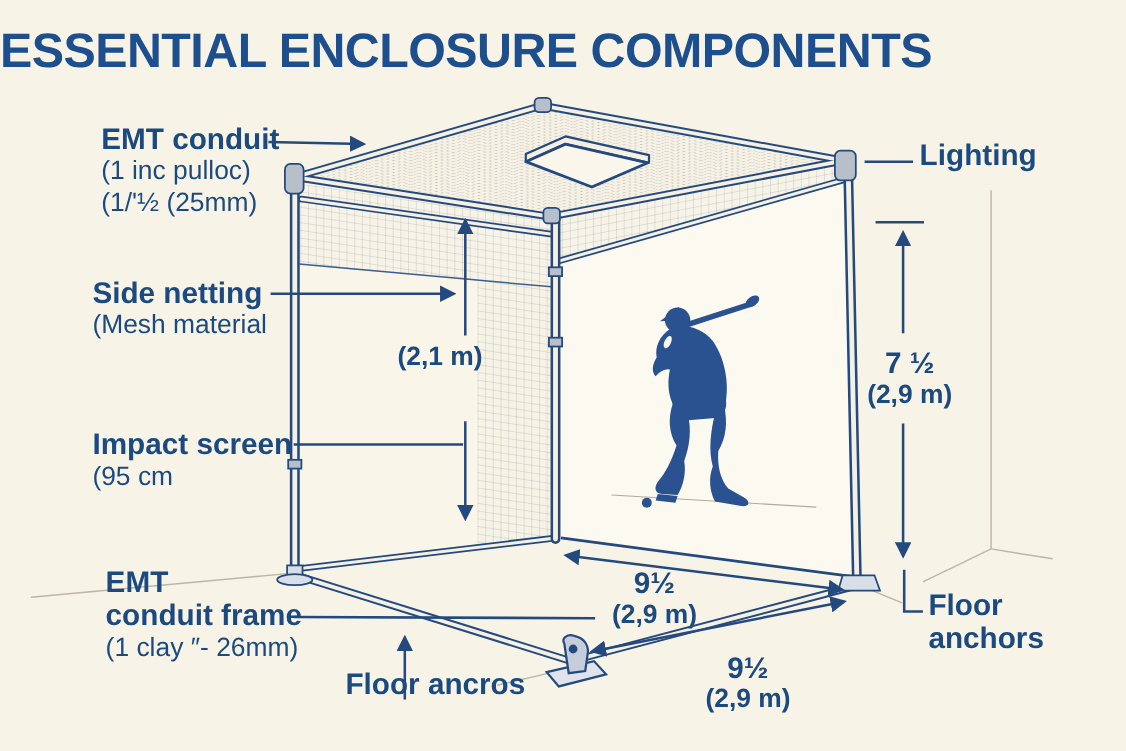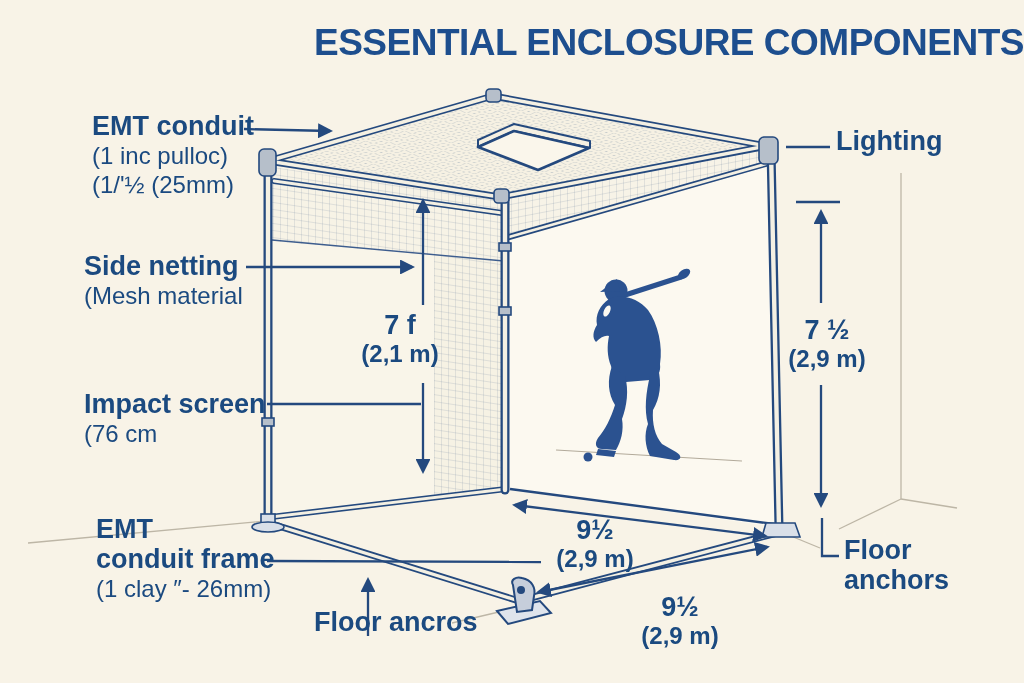--- a/index.html
+++ b/index.html
@@ -3,22 +3,22 @@
 <meta charset="utf-8">
 <style>
   html,body{margin:0;padding:0;background:#d8d4c8;}
   .stage{
     position:relative;width:1024px;height:683px;overflow:hidden;
     background:#f8f3e7;font-family:"Liberation Sans",sans-serif;
     -webkit-font-smoothing:antialiased;
   }
   .stage svg{position:absolute;left:0;top:0;}
   .title{
-    position:absolute;left:0;top:22px;width:100%;margin:0;text-align:right;
-    font-size:37px;font-weight:800;letter-spacing:-0.5px;color:#1d4e8e;
+    position:absolute;left:0;top:22px;width:100%;margin:0;text-align:left;
+    font-size:44px;font-weight:800;letter-spacing:-0.5px;color:#1d4e8e;
   }
   .lblblock{position:absolute;color:#1b4a80;}
   .lbl{font-size:27px;font-weight:800;line-height:30px;white-space:nowrap;}
   .sub{font-size:24px;font-weight:500;line-height:29px;white-space:nowrap;}
   .dim{position:absolute;width:104px;text-align:center;color:#1b4a80;}
   .dim .v{font-size:27px;font-weight:600;line-height:29px;}
   .dim .m{font-size:24px;font-weight:600;line-height:27px;}
 </style>
 </head>
 <body>
@@ -181,21 +181,21 @@
     <div class="sub">(1/'½ (25mm)</div>
   </div>
 
   <div class="lblblock" style="left:84px;top:251px;">
     <div class="lbl">Side netting</div>
     <div class="sub">(Mesh material</div>
   </div>
 
   <div class="lblblock" style="left:84px;top:389px;">
     <div class="lbl">Impact screen</div>
-    <div class="sub">(76 cm</div>
+    <div class="sub">(95 cm</div>
   </div>
 
   <div class="lblblock" style="left:96px;top:514px;">
     <div class="lbl">EMT</div>
     <div class="lbl">conduit frame</div>
     <div class="sub">(1 clay ″- 26mm)</div>
   </div>
 
   <div class="lblblock" style="left:314px;top:607px;">
     <div class="lbl">Floor ancros</div>
@@ -209,21 +209,20 @@
   <div class="lblblock" style="left:836px;top:126px;">
     <div class="lbl">Lighting</div>
   </div>
 
   <div class="dim" style="left:775px;top:316px;">
     <div class="v">7 ½</div>
     <div class="m">(2,9 m)</div>
   </div>
 
   <div class="dim" style="left:348px;top:311px;">
-    <div class="v">7 f</div>
     <div class="m">(2,1 m)</div>
   </div>
 
   <div class="dim" style="left:543px;top:516px;">
     <div class="v">9½</div>
     <div class="m">(2,9 m)</div>
   </div>
 
   <div class="dim" style="left:628px;top:593px;">
     <div class="v">9½</div>

